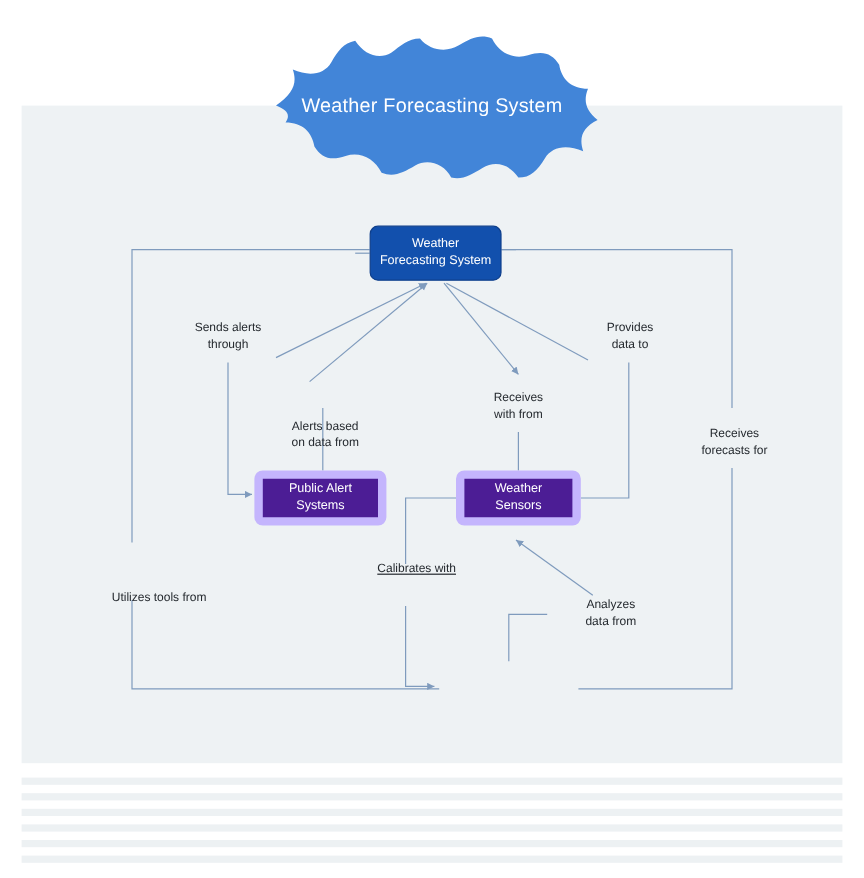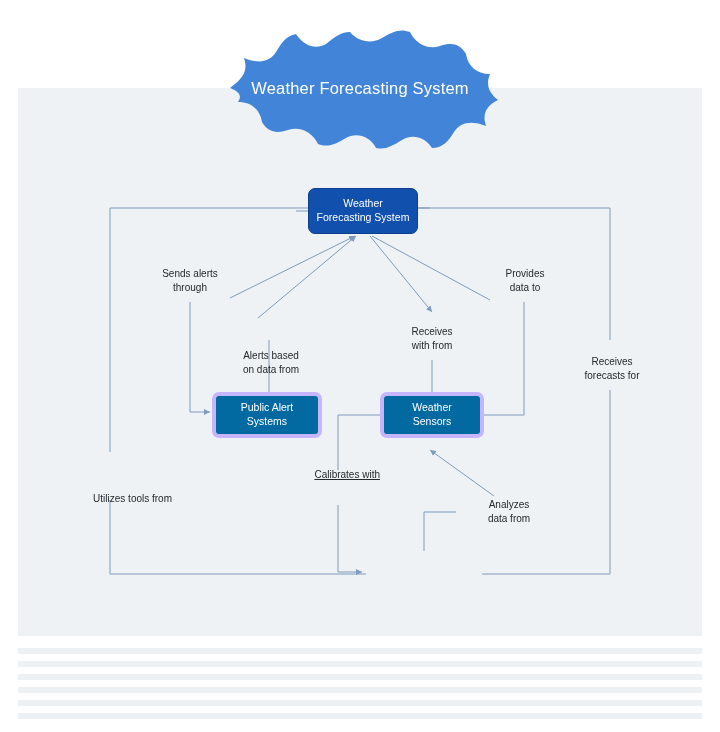--- a/index.html
+++ b/index.html
@@ -62,22 +62,22 @@
     color: #ffffff;
     line-height: 1.32;
     white-space: pre-line;
   }
   .node.root {
     background: #1250ad;
     border: 1px solid #0e3f8c;
     font-size: 10.5px;
   }
   .node.sub {
-    background: #0369a1;
-    border: 4px solid #c4b5fd;
+    background: #4c1d95;
+    border: 7px solid #c4b5fd;
     font-size: 10.5px;
   }
   #n-root  { left: 308px; top: 188px; width: 110px; height: 46px; }
   #n-alert { left: 212px; top: 392px; width: 110px; height: 46px; }
   #n-sensor{ left: 380px; top: 392px; width: 104px; height: 46px; }
   #n-data  { left: 366px; top: 551px; width: 116px; height: 46px; }
   .edge-label {
     position: absolute;
     color: #24292e;
     font-size: 10px;

